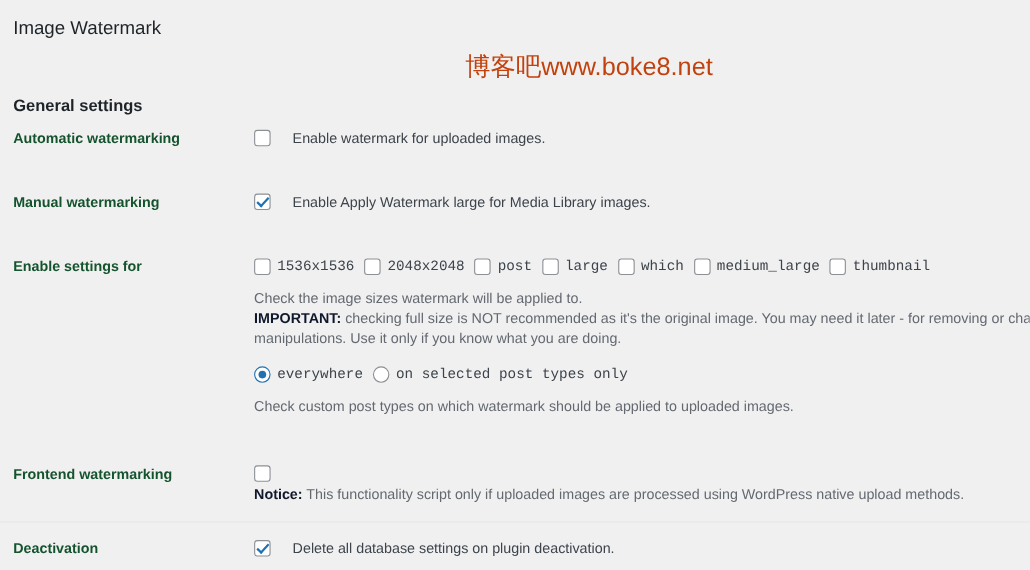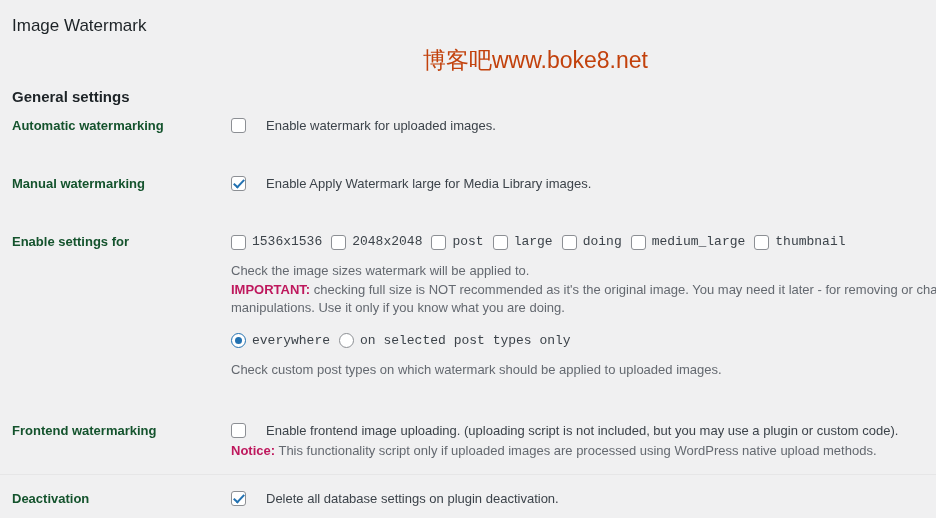--- a/index.html
+++ b/index.html
@@ -173,21 +173,21 @@
   .inline-item .ctl-text { margin-left: 6px; }
 
   .desc {
     font-size: 13px;
     color: #646970;
     line-height: 18.5px;
     white-space: nowrap;
   }
   .desc b, .desc strong {
     font-weight: 700;
-    color: #be185d;
+    color: #0f172a;
   }
   .nowrapline { white-space: nowrap; }
 </style>
 </head>
 <body>
 
 <div class="wrap">
 
   <h1 class="page-title">Image Watermark</h1>
 
@@ -231,21 +231,21 @@
         <label class="inline-item">
           <span class="cb"></span>
           <span class="ctl-text">post</span>
         </label>
         <label class="inline-item">
           <span class="cb"></span>
           <span class="ctl-text">large</span>
         </label>
         <label class="inline-item">
           <span class="cb"></span>
-          <span class="ctl-text">doing</span>
+          <span class="ctl-text">which</span>
         </label>
         <label class="inline-item">
           <span class="cb"></span>
           <span class="ctl-text">medium_large</span>
         </label>
         <label class="inline-item">
           <span class="cb"></span>
           <span class="ctl-text">thumbnail</span>
         </label>
       </div>
@@ -269,21 +269,20 @@
 
       <div class="desc" style="margin-top:12px;">Check custom post types on which watermark should be applied to uploaded images.</div>
     </div>
   </div>
 
   <div class="row" style="top:422px;">
     <div class="row-label">Frontend watermarking</div>
     <div class="row-field">
       <label class="ctl-line">
         <span class="cb"></span>
-        <span class="ctl-text">Enable frontend image uploading. (uploading script is not included, but you may use a plugin or custom code).</span>
       </label>
       <div class="desc nowrapline" style="margin-top:3px;"><b>Notice:</b><span> This functionality script only if uploaded images are processed using WordPress native upload methods.</span></div>
     </div>
   </div>
 
   <div class="sep" style="top:474px;"></div>
 
   <div class="row" style="top:490px;">
     <div class="row-label">Deactivation</div>
     <div class="row-field">

